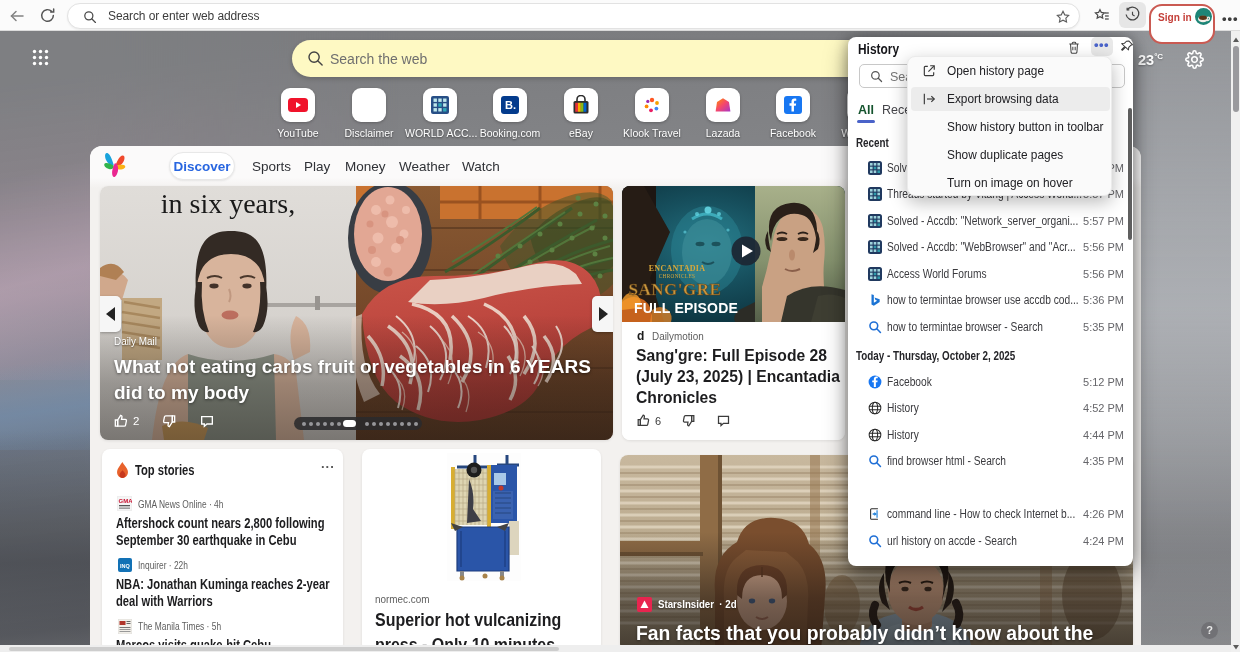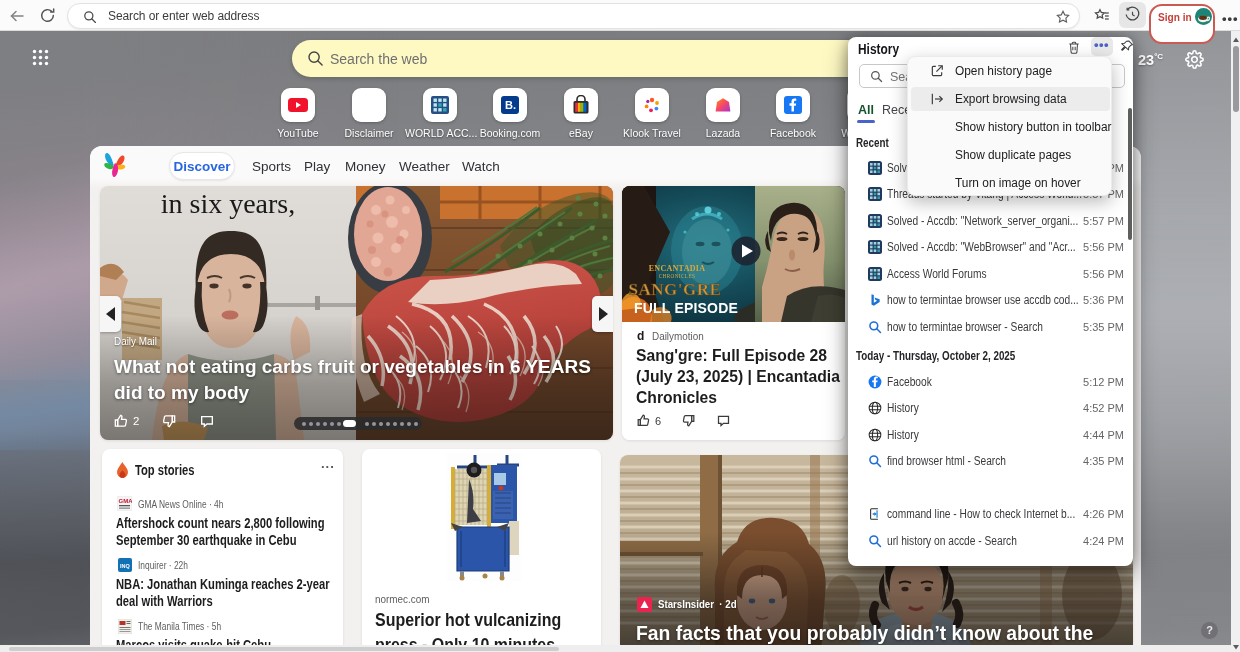--- a/index.html
+++ b/index.html
@@ -96,21 +96,21 @@
   #psearch span { position:absolute; left:30px; top:5px; font-size:12.5px; color:#767676; }
   .pdate { position:absolute; left:8px; font-size:12px; font-weight:bold; color:#252529; white-space:nowrap; display:inline-block; transform:scaleX(0.82); transform-origin:0 0; }
   .hitem { position:absolute; left:0; width:285px; height:26px; }
   .hicon { position:absolute; left:20px; top:6px; width:14px; height:14px; }
   .htext { position:absolute; left:39px; top:6px; font-size:12px; color:#3a3a3e; white-space:nowrap; display:inline-block; transform:scaleX(0.85); transform-origin:0 0; }
   .htime { position:absolute; right:9px; top:7px; font-size:11px; color:#66666a; }
   #pscroll { position:absolute; left:280px; top:71px; width:4px; height:132px; background:#5f5f5f; border-radius:2px; }
 
   
   #menu { position:absolute; left:907px; top:56px; width:205px; height:140px; background:#fafafa; border-radius:8px; box-shadow:0 6px 18px rgba(0,0,0,0.28); border:1px solid #ebebeb; }
-  .mrow { position:absolute; left:12px; width:208px; height:28px; }
+  .mrow { position:absolute; left:4px; width:208px; height:28px; }
   .mrow .mtext { position:absolute; left:35px; top:7px; font-size:12.5px; color:#202024; white-space:nowrap; display:inline-block; transform:scaleX(0.95); transform-origin:0 0; }
   #mhl { position:absolute; left:3px; top:30px; width:199px; height:24px; background:#ececec; border-radius:4px; }
 
   
   #vsb { position:absolute; left:1231px; top:31px; width:9px; height:621px; background:#f0f0f0; }
   #vsbthumb { position:absolute; left:1232.5px; top:46px; width:6px; height:66px; background:#9a9a9e; border-radius:3px; }
   
   #hsb { position:absolute; left:0px; top:645px; width:1231px; height:7px; background:#eeeeee; }
   #hsbthumb { position:absolute; left:9px; top:646.5px; width:550px; height:4px; background:#cdcdcd; border-radius:2px; }
   #helpbtn { position:absolute; left:1201px; top:622px; width:17px; height:17px; border-radius:50%; background:#717175; color:#e8e8e8; font-size:11px; font-weight:bold; text-align:center; line-height:17px; }

